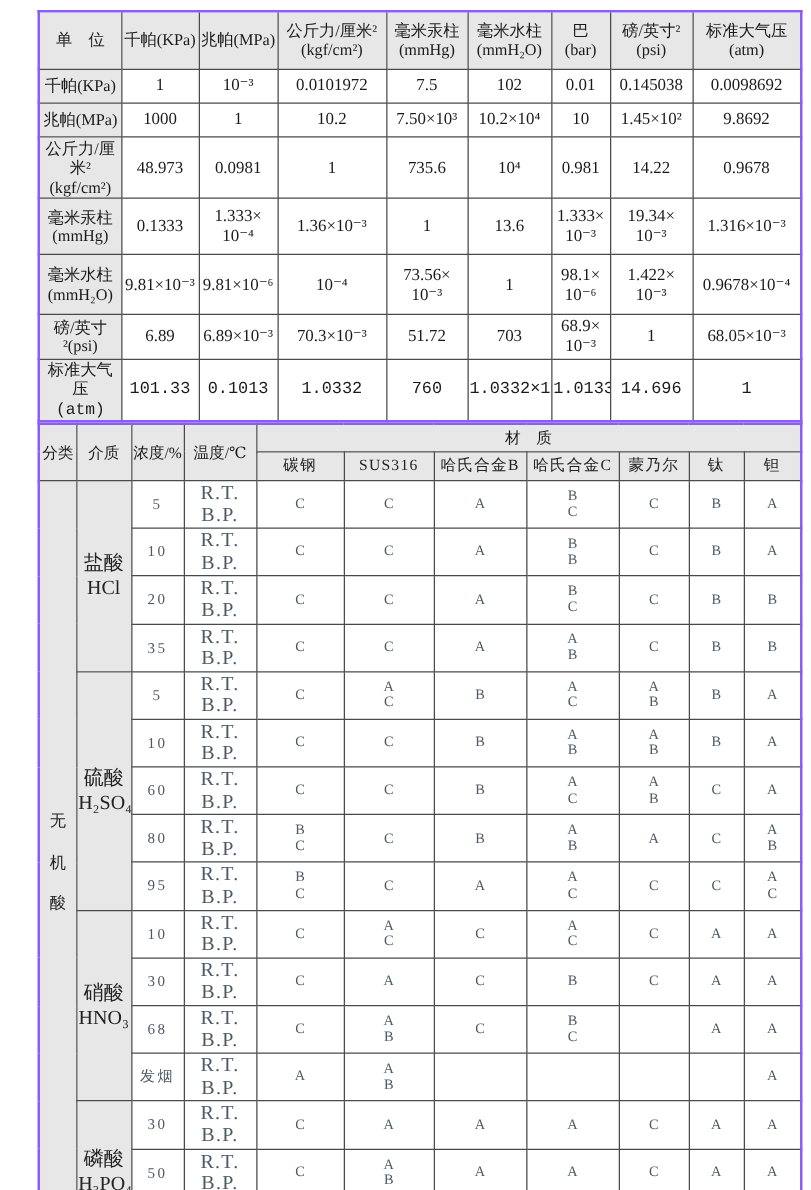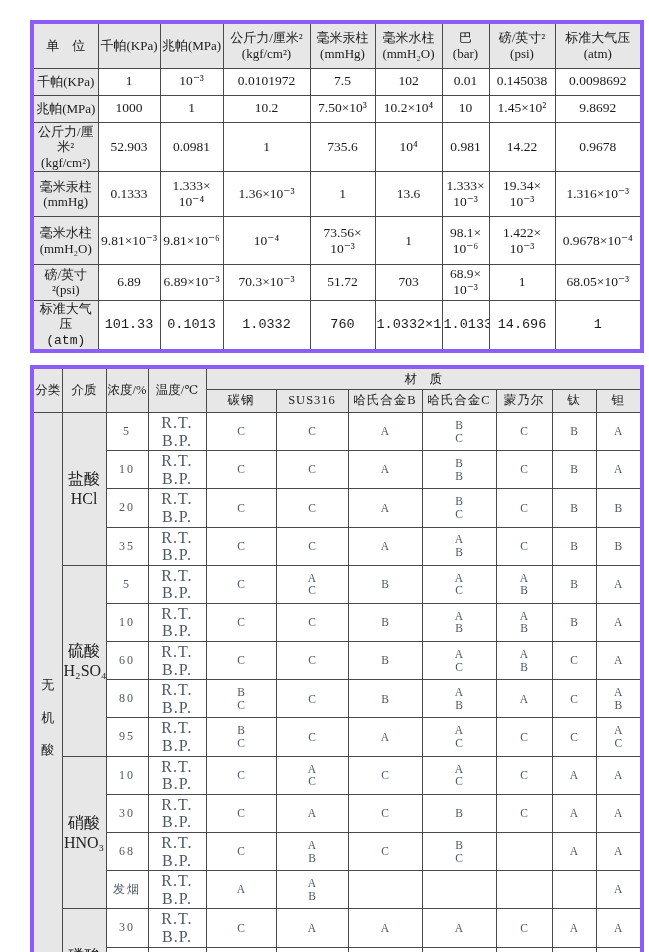--- a/index.html
+++ b/index.html
@@ -9,22 +9,21 @@
     color:#1a1a1a;
   }
   .page{padding:8px 9px 0 30px;}
   .sec-title{
     font-size:19px;font-weight:bold;color:#111;
     margin:6px 0 14px 0;letter-spacing:1px;
   }
   .sec-title.second{margin-top:24px;}
   table{
     border-collapse:collapse;table-layout:fixed;width:610px;
-    border:4px solid #8b5cf6;
-    margin-top:12px;
+    border:2px solid #8b5cf6;
   }
   th,td{
     border:1px solid #4a4a4a;
     text-align:center;vertical-align:middle;
     white-space:pre-line;line-height:1.2;
     padding:1px 1px;overflow:hidden;
   }
   .gray{background:#e7e7e7;}
   
   .t-press{font-size:13px;}
@@ -109,21 +108,21 @@
           <td>10.2</td>
           <td>7.50×10³</td>
           <td>10.2×10⁴</td>
           <td>10</td>
           <td>1.45×10²</td>
           <td>9.8692</td>
         </tr>
         <tr>
           <th class="gray">公斤力/厘米²
 (kgf/cm²)</th>
-          <td>52.903</td>
+          <td>48.973</td>
           <td>0.0981</td>
           <td>1</td>
           <td>735.6</td>
           <td>10⁴</td>
           <td>0.981</td>
           <td>14.22</td>
           <td>0.9678</td>
         </tr>
         <tr>
           <th class="gray">毫米汞柱

